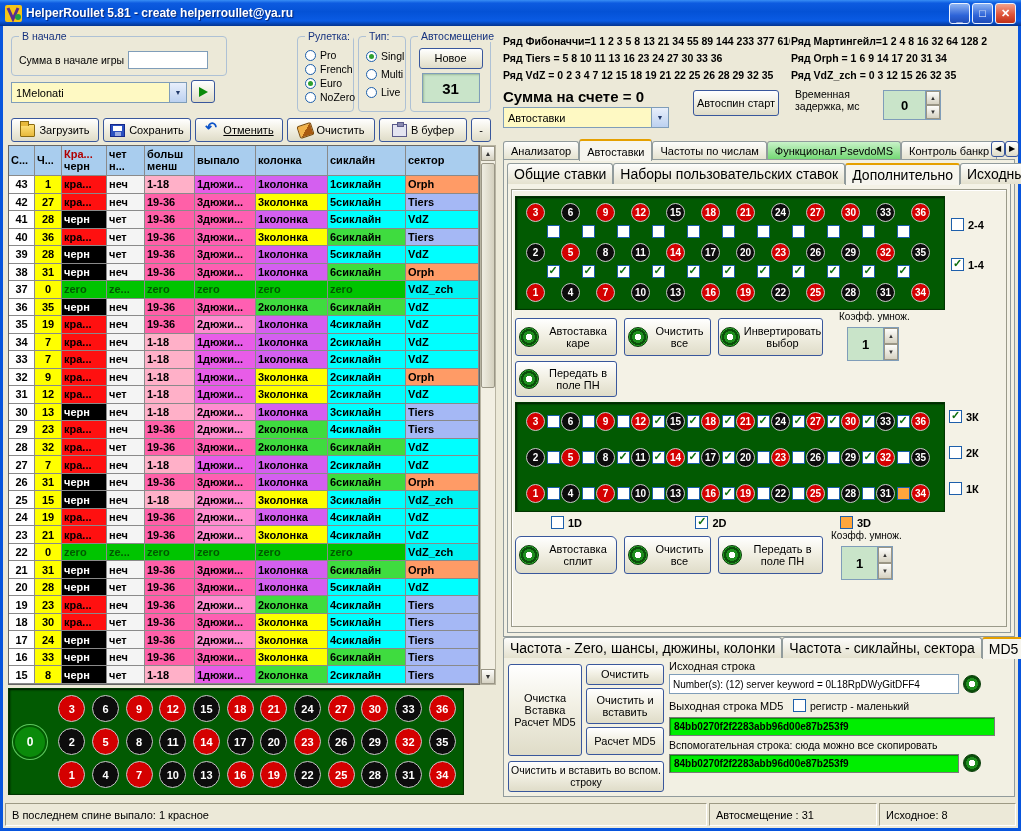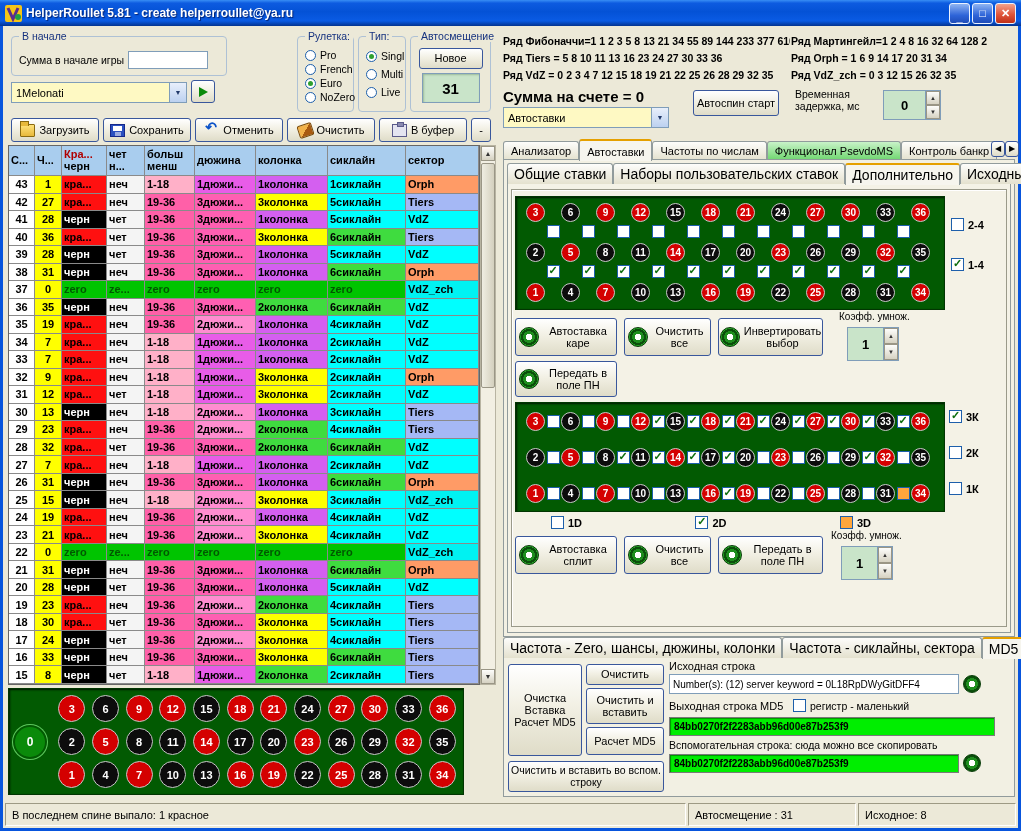--- a/index.html
+++ b/index.html
@@ -209,21 +209,21 @@
 
   <div style="position:absolute;left:8px;top:118px;width:480px;height:24px;display:flex;gap:4px;">
       <div class="btn" style="flex: 1 1 0%;">
         <span class="ic folder-icon"></span>
         <span>Загрузить</span>
       </div>
       <div class="btn" style="flex: 1 1 0%;">
         <span class="ic save-icon"></span>
         <span>Сохранить</span>
       </div>
-      <div class="btn" style="flex: 1 1 0%;">
+      <div class="btn" style="flex: 1 1 0%; text-decoration: underline;">
         <span class="ic undo-icon"></span>
         <span>Отменить</span>
       </div>
       <div class="btn" style="flex: 1 1 0%;">
         <span class="ic clean-icon"></span>
         <span>Очистить</span>
       </div>
       <div class="btn" style="flex: 1 1 0%;">
         <span class="ic buffer-icon"></span>
         <span>В буфер</span>
@@ -247,21 +247,21 @@
         </div>
         <div class="tcell hc">
           <div class="hline">чет</div>
           <div class="hline">н...</div>
         </div>
         <div class="tcell hc">
           <div class="hline">больш</div>
           <div class="hline">менш</div>
         </div>
         <div class="tcell hc">
-          <div class="hline">дюжина</div>
+          <div class="hline">выпало</div>
         </div>
         <div class="tcell hc">
           <div class="hline">колонка</div>
         </div>
         <div class="tcell hc">
           <div class="hline">сиклайн</div>
         </div>
         <div class="tcell hc">
           <div class="hline">сектор</div>
         </div>
@@ -948,21 +948,21 @@
       <div class="sidecb">
         <span class="cb on"></span>
         <span>2D</span>
       </div>
       <div class="sidecb">
         <span class="cb orange"></span>
         <span>3D</span>
       </div>
     </div>
 
-  <div class="btn wheelbtn" style="left:512px;top:536px;width:102px;height:38px;">
+  <div class="btn wheelbtn" style="left:512px;top:536px;width:102px;height:38px;border-radius:6px;">
     <span class="wheel-icon"></span>
     <span class="txt">Автоставка сплит</span>
   </div>
   <div class="btn wheelbtn" style="left:621px;top:536px;width:87px;height:38px;">
     <span class="wheel-icon"></span>
     <span class="txt">Очистить все</span>
   </div>
   <div class="btn wheelbtn" style="left:715px;top:536px;width:105px;height:38px;">
     <span class="wheel-icon"></span>
     <span class="txt">Передать в поле ПН</span>
@@ -1000,16 +1000,16 @@
   <div class="md5field" style="left:666px;top:717px;width:326px;height:19px;">84bb0270f2f2283abb96d00e87b253f9</div>
 
   <div class="lbl" style="left:666px;top:739px;font-size:10.5px;">Вспомогательная строка: сюда можно все скопировать</div>
   <div class="md5field" style="left:666px;top:754px;width:290px;height:19px;">84bb0270f2f2283abb96d00e87b253f9</div>
   <span class="wheel-icon small" style="position:absolute;left:960px;top:754px;"></span>
   <div class="btn" style="position:absolute;left:505px;top:761px;width:156px;height:31px;white-space:normal;padding:2px;font-size:10.5px;">Очистить и вставить во вспом. строку</div>
 
   <div class="statusbar">
     <div class="spanel" style="flex:1;">В последнем спине выпало: 1 красное</div>
     <div class="spanel" style="width:168px;">Автосмещение : 31</div>
-    <div class="spanel" style="width:158px;">Исходное: 8</div>
+    <div class="spanel" style="width:137px;">Исходное: 8</div>
   </div>
 
 </div>
 
 </body></html>

